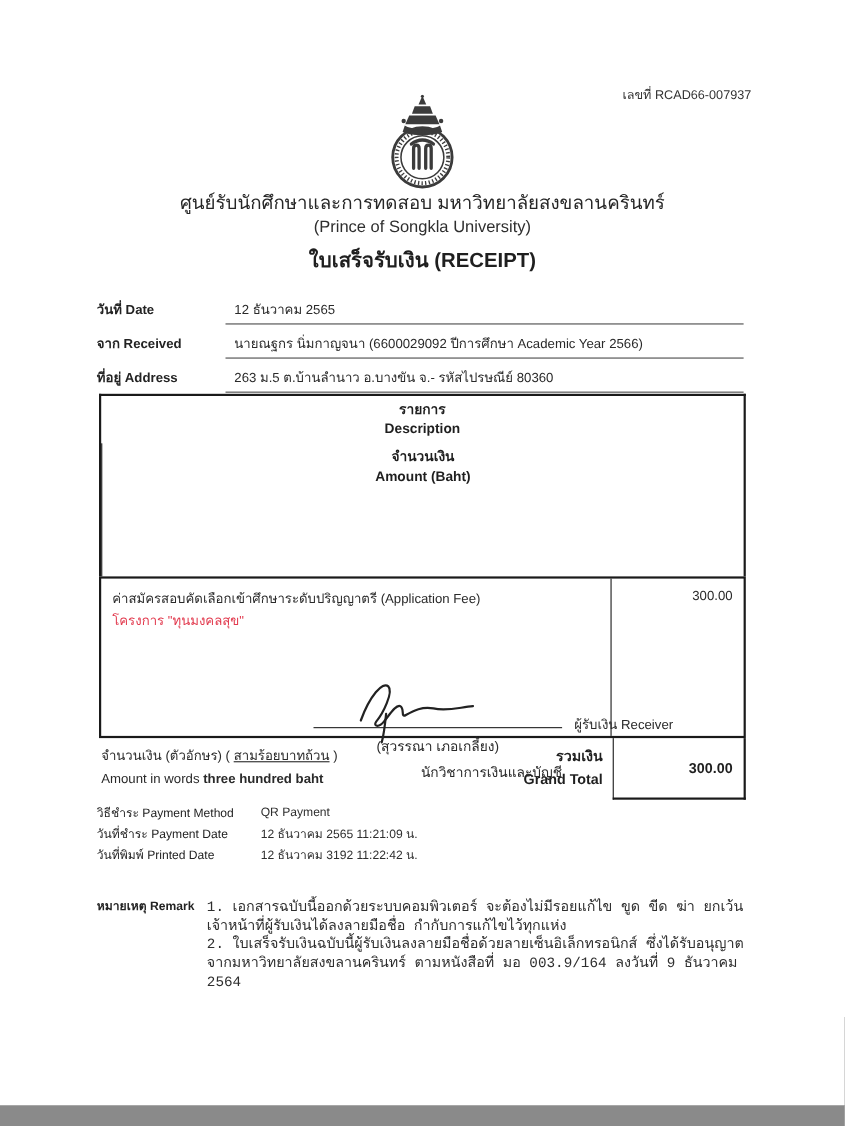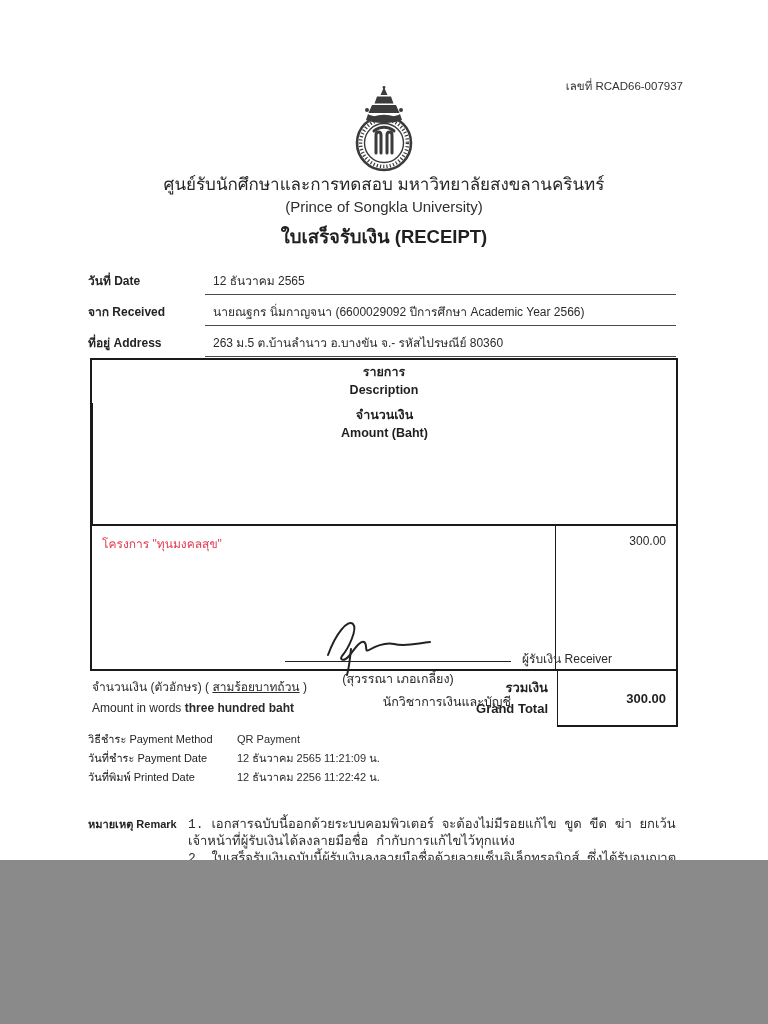--- a/index.html
+++ b/index.html
@@ -1,19 +1,19 @@
 <!DOCTYPE html>
 <html><head>
 <meta charset="utf-8">
 <style>
   * { margin:0; padding:0; box-sizing:border-box; }
   html,body { background:#8a8a8a; }
   .page {
     position:relative;
-    width:768px; height:860px;
+    width:768px; height:1005px;
     margin:0 auto;
     background:#ffffff;
     font-family:"Liberation Sans","DejaVu Sans",sans-serif;
     color:#2a2a2a;
     overflow:hidden;
   }
   .receipt-no {
     position:absolute; top:77px; right:85px;
     font-size:11.5px; color:#333;
   }
@@ -131,20 +131,21 @@
         <span class="hdr-line">รายการ</span>
         <span class="hdr-line">Description</span>
       </div>
       <div class="hdr-cell-amt">
         <span class="hdr-line">จำนวนเงิน</span>
         <span class="hdr-line">Amount (Baht)</span>
       </div>
     </div>
     <div class="row body-row">
       <div class="body-cell-desc">
+        <span class="desc-line">ค่าสมัครสอบคัดเลือกเข้าศึกษาระดับปริญญาตรี (Application Fee)</span>
         <span class="desc-note">โครงการ "ทุนมงคลสุข"</span>
       </div>
       <div class="body-cell-amt">
         <span>300.00</span>
       </div>
     </div>
     <div class="row ftr-row">
       <div class="ftr-left">
         <div class="words">
           <div><span>จำนวนเงิน (ตัวอักษร) ( </span><span class="u">สามร้อยบาทถ้วน</span><span> )</span></div>
@@ -176,21 +177,21 @@
     <div class="pay-row">
       <span class="pay-label">วิธีชำระ Payment Method</span>
       <span class="pay-value">QR Payment</span>
     </div>
     <div class="pay-row">
       <span class="pay-label">วันที่ชำระ Payment Date</span>
       <span class="pay-value">12 ธันวาคม 2565 11:21:09 น.</span>
     </div>
     <div class="pay-row">
       <span class="pay-label">วันที่พิมพ์ Printed Date</span>
-      <span class="pay-value">12 ธันวาคม 2256 11:22:42 น.</span>
+      <span class="pay-value">12 ธันวาคม 3192 11:22:42 น.</span>
     </div>
   </div>
 
   <div class="remark-block">
     <div class="remark-label">หมายเหตุ Remark</div>
     <div class="remark-lines">
       <div class="remark-line">1. เอกสารฉบับนี้ออกด้วยระบบคอมพิวเตอร์ จะต้องไม่มีรอยแก้ไข ขูด ขีด ฆ่า ยกเว้น เจ้าหน้าที่ผู้รับเงินได้ลงลายมือชื่อ กำกับการแก้ไขไว้ทุกแห่ง</div>
       <div class="remark-line">2. ใบเสร็จรับเงินฉบับนี้ผู้รับเงินลงลายมือชื่อด้วยลายเซ็นอิเล็กทรอนิกส์ ซึ่งได้รับอนุญาตจากมหาวิทยาลัยสงขลานครินทร์ ตามหนังสือที่ มอ 003.9/164 ลงวันที่ 9 ธันวาคม 2564</div>
     </div>
   </div>

